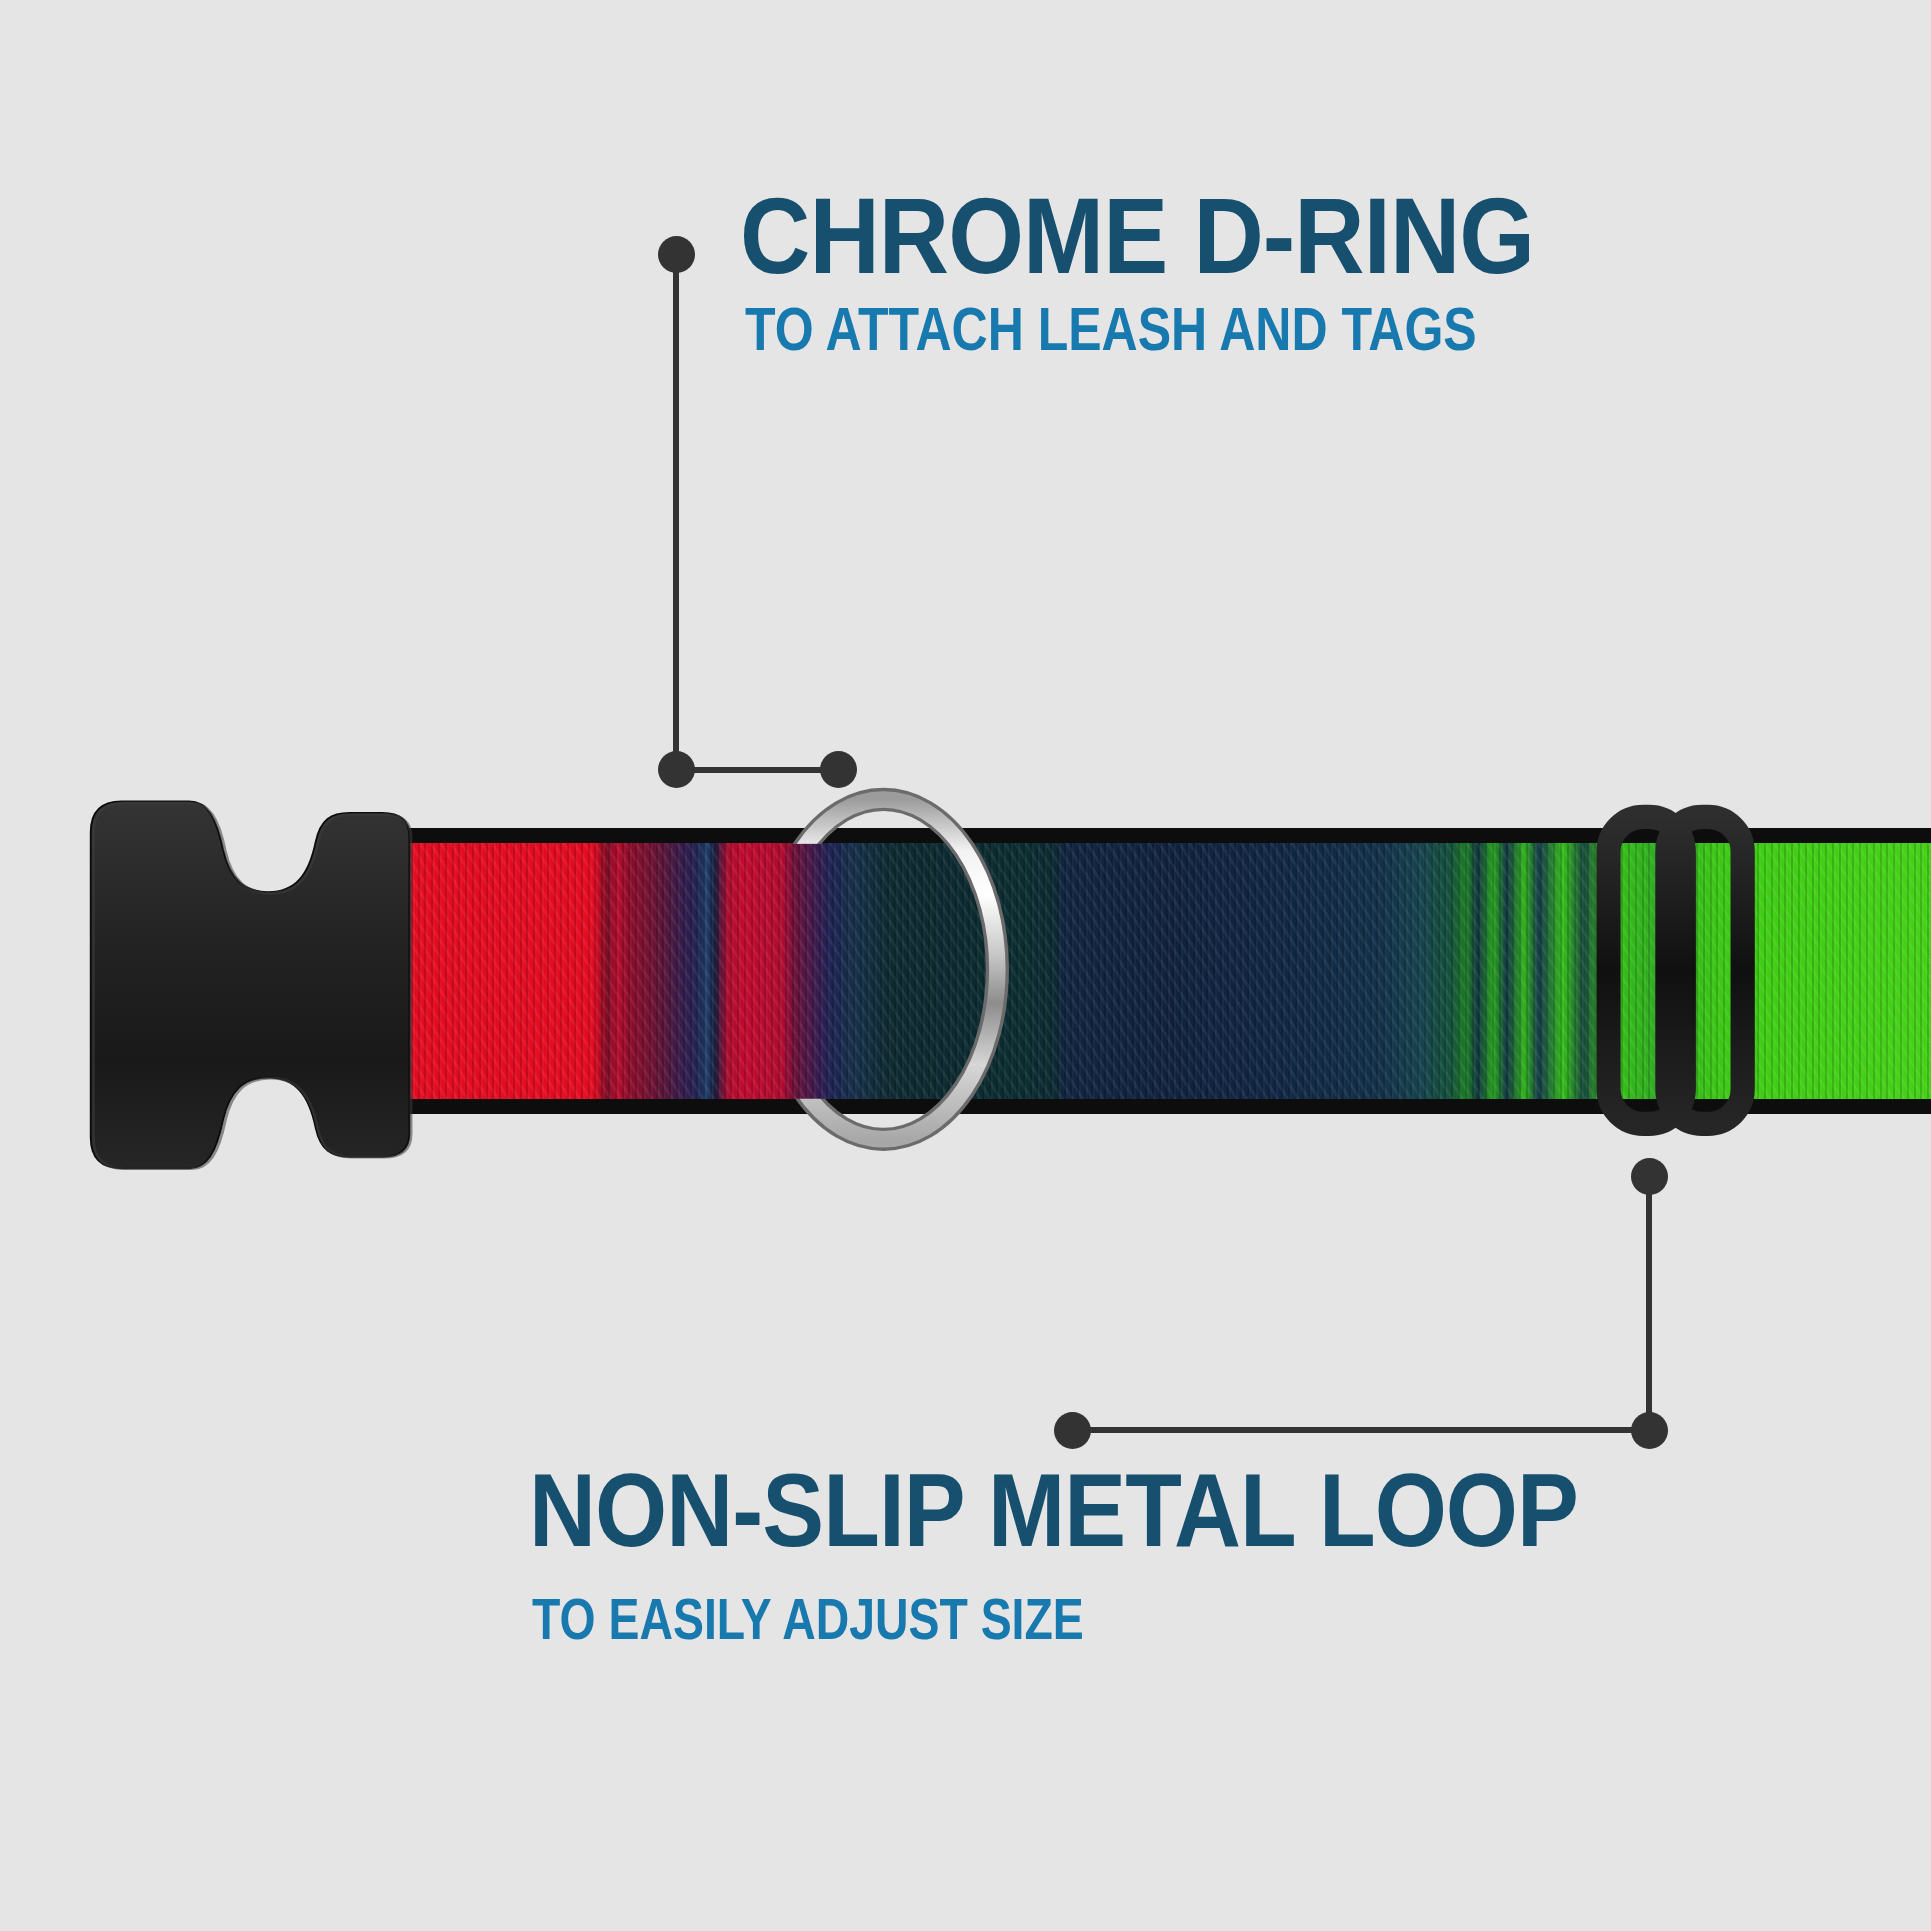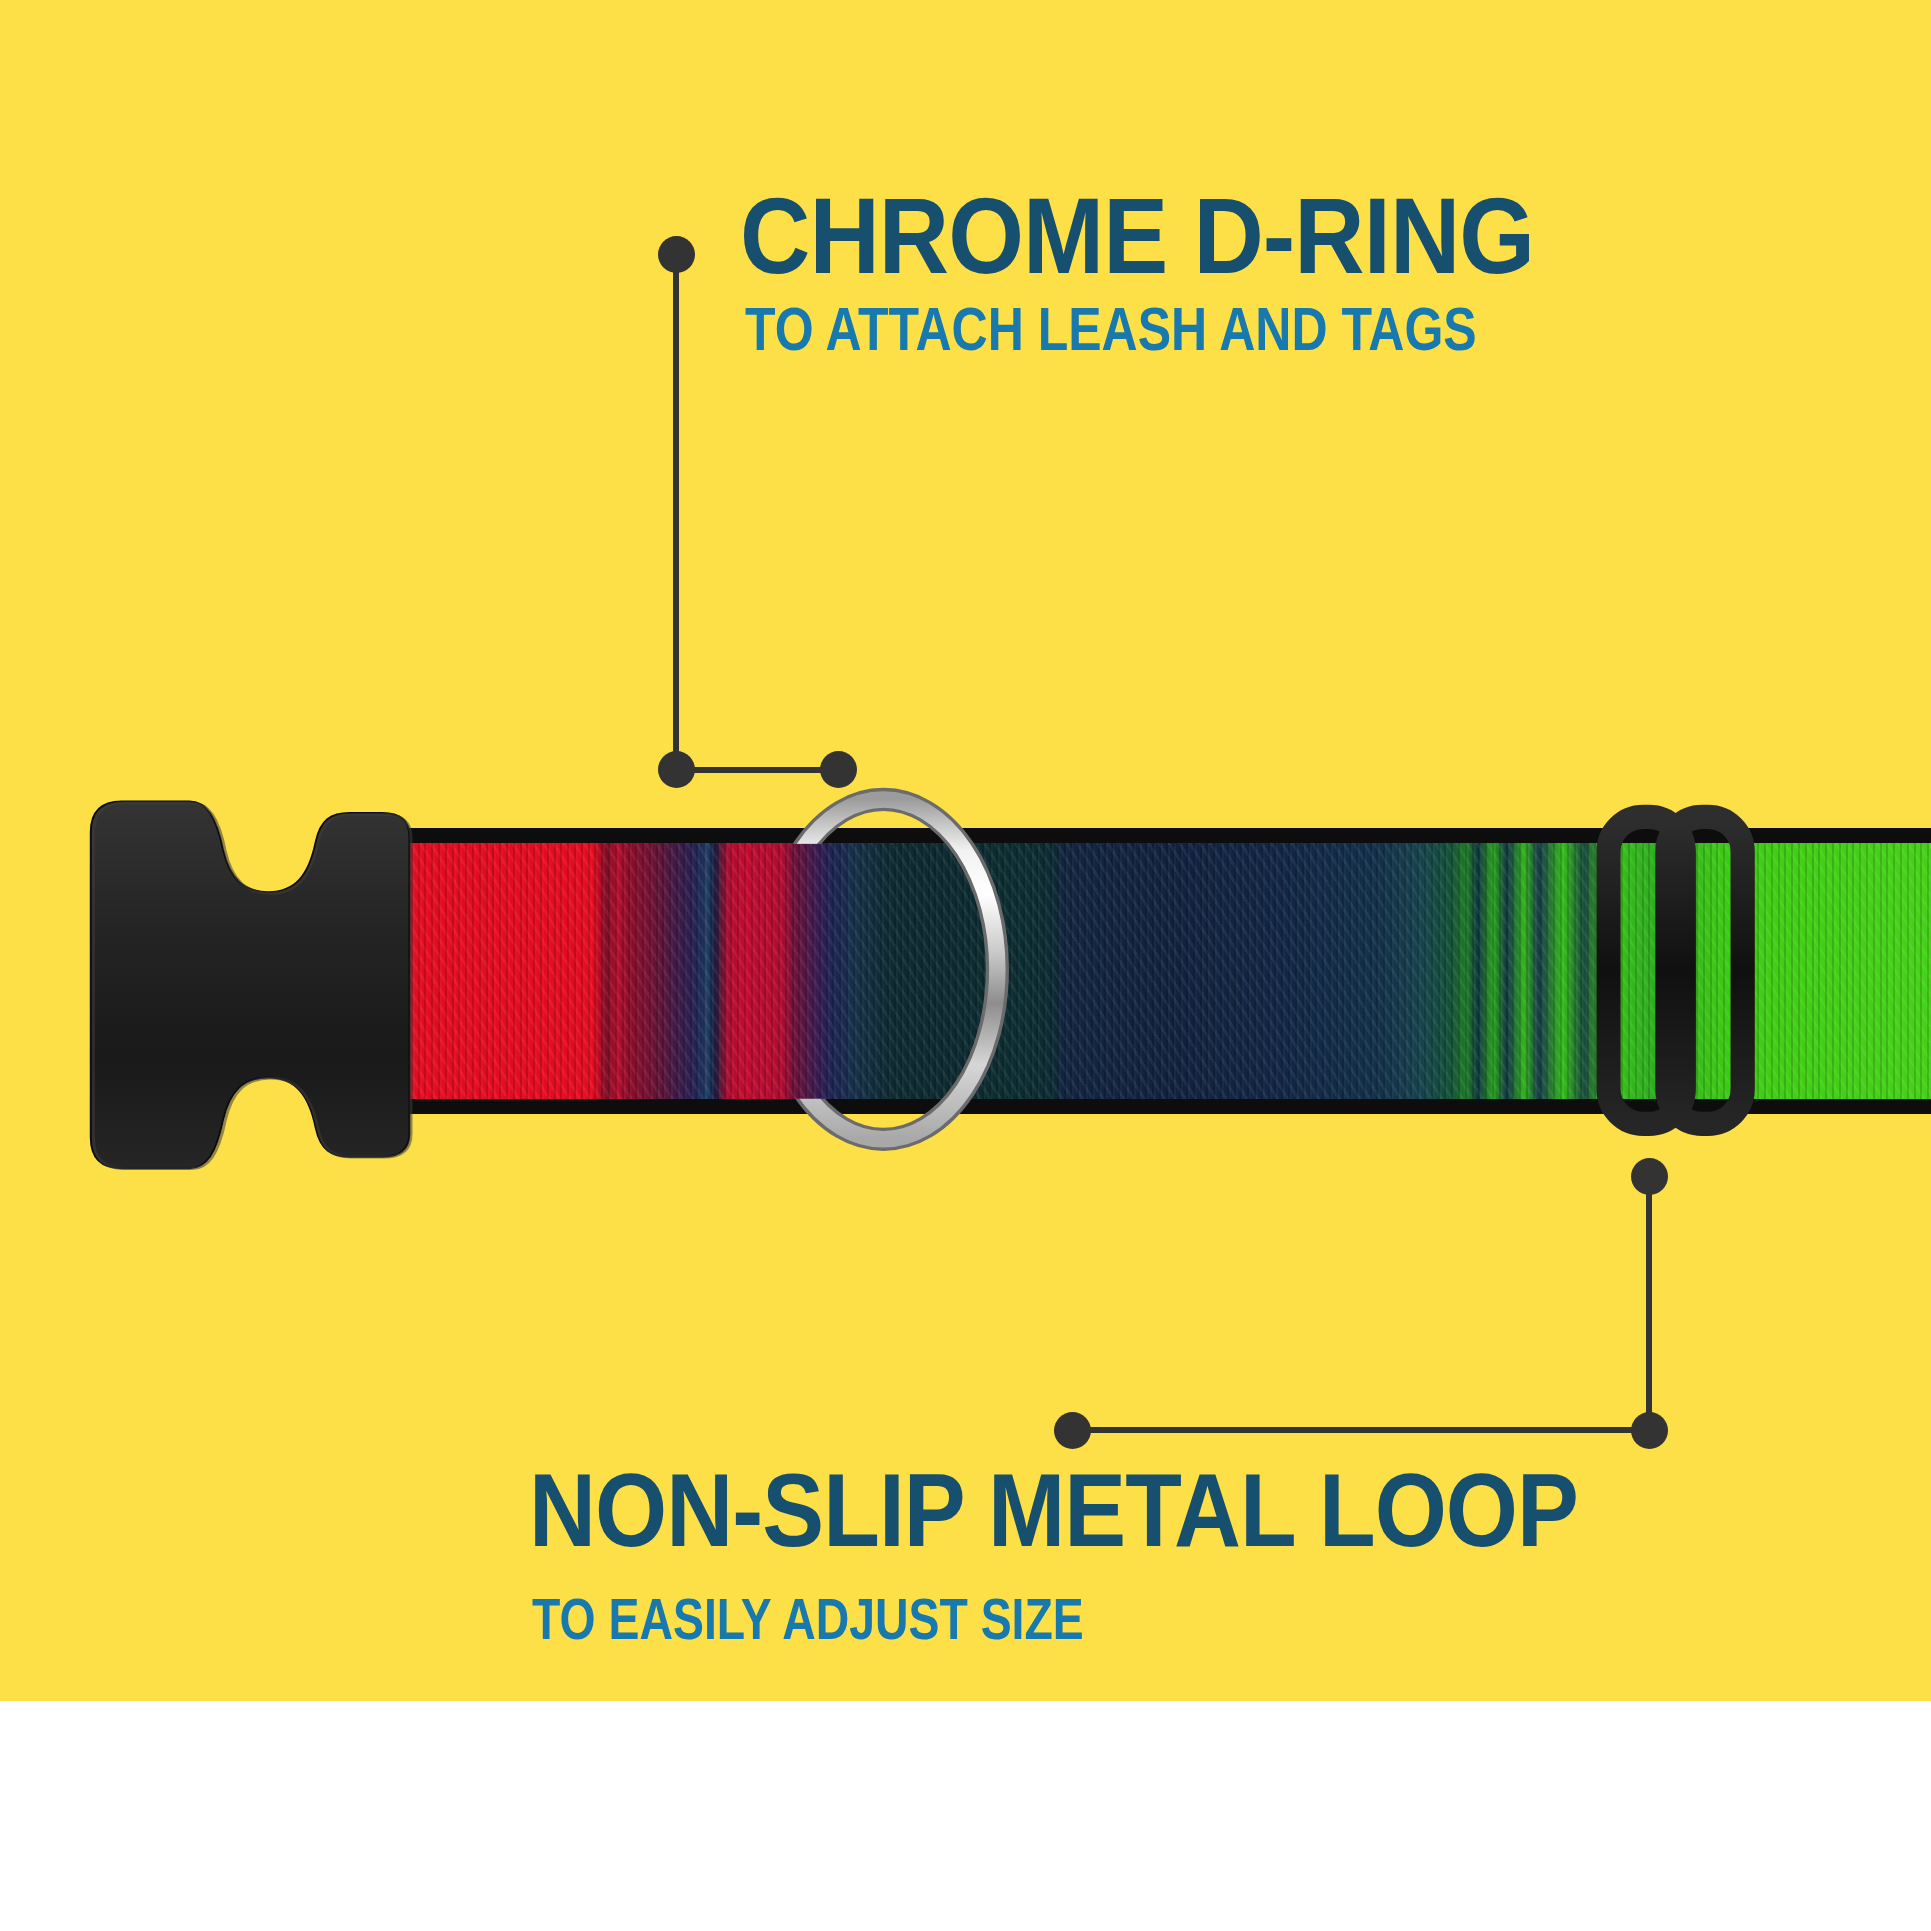--- a/index.html
+++ b/index.html
@@ -1,16 +1,16 @@
 <!DOCTYPE html>
 <html style="--title_blue: #174F6E; --subtitle_blue: #1779AE; --connector_gray: #333333; --webbing_red: #E30B20; --webbing_navy: #112440; --webbing_teal: #0C2A30; --webbing_green: #3FCD14; --webbing_edge_black: #0D0D0D; --buckle_black: #1F1F1F; --slider_black: #141414; --ring_chrome: #CFCFCF;"><head>
 <meta charset="utf-8">
 <style>
   html,body{margin:0;padding:0;background:#fff;}
-  .stage{position:relative;width:1931px;height:1701px;background:#fde047;overflow:hidden;
+  .stage{position:relative;width:1931px;height:1931px;background:#e5e5e5;overflow:hidden;
          font-family:"Liberation Sans",sans-serif;}
 
   
   .callout-title{position:absolute;font-weight:bold;line-height:1;white-space:nowrap;
     color:var(--title_blue);transform-origin:left top;letter-spacing:-1px;}
   .callout-sub{position:absolute;font-weight:bold;line-height:1;white-space:nowrap;
     color:var(--subtitle_blue);transform-origin:left top;letter-spacing:0px;}
   .t-dring{left:740px;top:183px;font-size:107px;transform:scaleX(.91);}
   .s-dring{left:745px;top:299px;font-size:61px;transform:scaleX(.82);}
   .t-loop{left:529px;top:1459px;font-size:103px;transform:scaleX(.90);}

